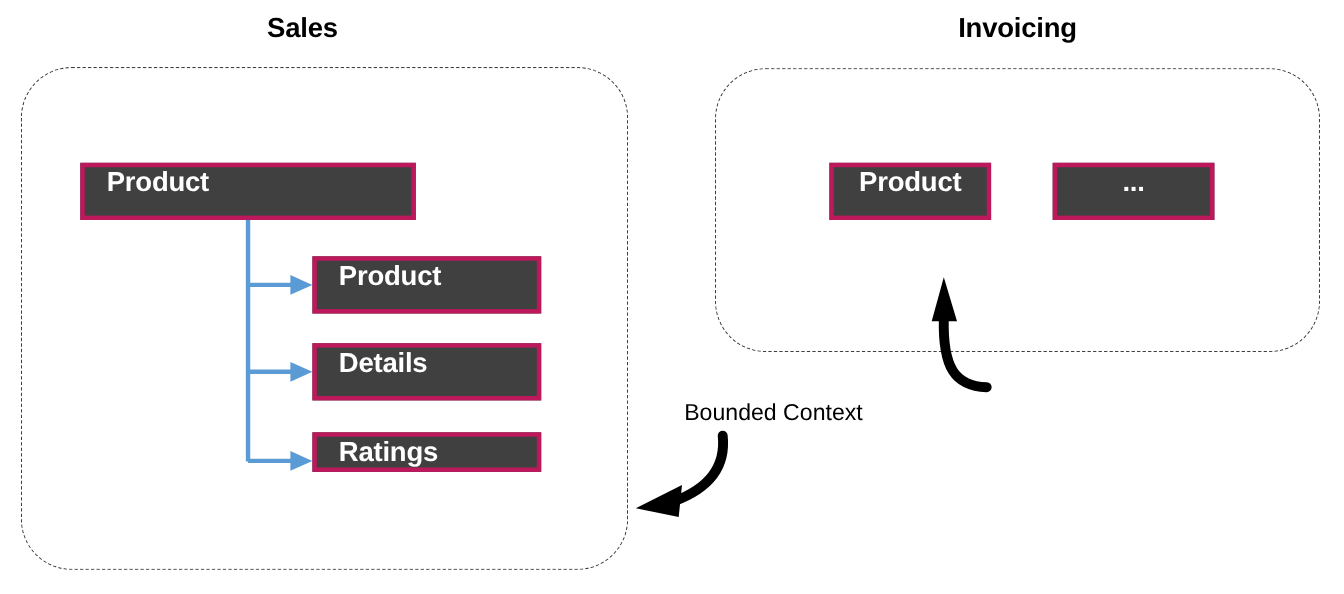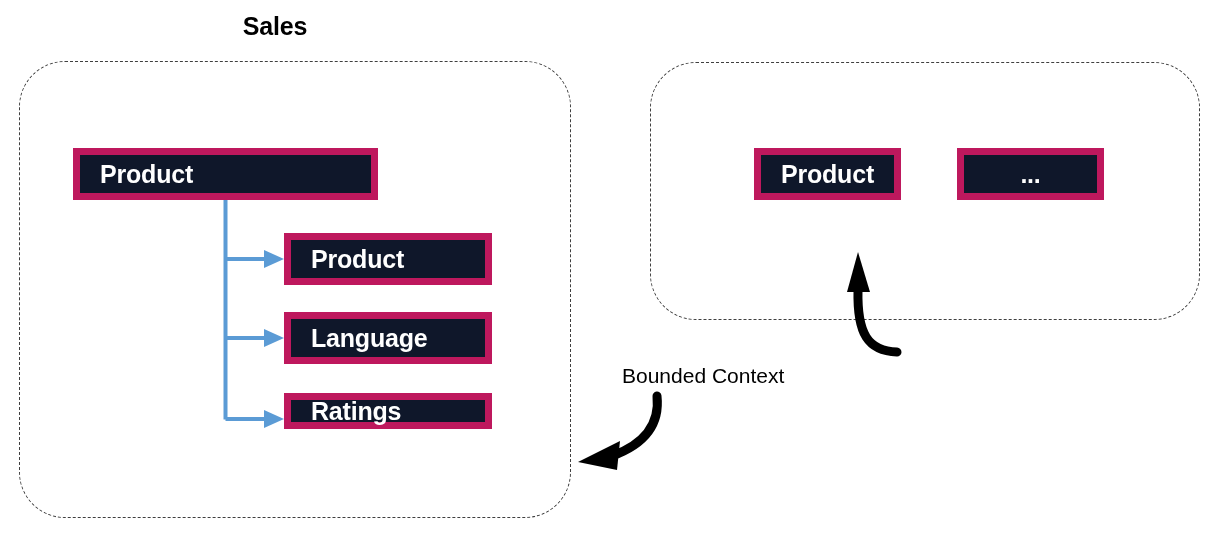--- a/index.html
+++ b/index.html
@@ -39,25 +39,25 @@
     border-radius: 46px;
     background: transparent;
     box-sizing: border-box;
   }
   #ctx-sales     { left: 19px;  top: 61px; width: 552px; height: 457px; }
   #ctx-invoicing { left: 650px; top: 62px; width: 550px; height: 258px; }
 
   
   .entity {
     position: absolute;
-    background: #0f172a;
-    border: 7px solid #be185d;
+    background: #404040;
+    border: 4px solid #be185d;
     box-sizing: border-box;
     display: flex;
-    align-items: center;
+    align-items: flex-start;
     color: #ffffff;
     font-size: 25px;
     font-weight: bold;
     letter-spacing: -0.2px;
     padding-left: 20px;
     white-space: nowrap;
   }
   .entity.center-label {
     justify-content: center;
     padding-left: 0;
@@ -89,20 +89,21 @@
   }
   #anno-bounded-context { left: 622px; top: 364px; text-align: center; }
   #anno-ubiquitous-language { left: 902px; top: 338px; }
 </style>
 </head>
 <body>
 
 <div id="canvas">
 
   <div class="ctx-title" id="title-sales">Sales</div>
+  <div class="ctx-title" id="title-invoicing">Invoicing</div>
 
   <div class="ctx-box" id="ctx-sales"></div>
   <div class="ctx-box" id="ctx-invoicing"></div>
 
   <svg class="overlay" id="connector-layer" viewBox="0 0 1222 540" xmlns="http://www.w3.org/2000/svg">
 
     <path d="M 225.5 199 L 225.5 419.5" stroke="#5B9BD5" stroke-width="4" fill="none"></path>
 
     <path d="M 225.5 259 L 266 259" stroke="#5B9BD5" stroke-width="4" fill="none"></path>
     <polygon points="264,250 284,259 264,268" fill="#5B9BD5"></polygon>
@@ -114,21 +115,21 @@
     <polygon points="264,410 284,419 264,428" fill="#5B9BD5"></polygon>
   </svg>
 
   <div class="entity" id="ent-sales-product">
     <span>Product</span>
   </div>
   <div class="entity" id="ent-details">
     <span>Product</span>
   </div>
   <div class="entity" id="ent-pictures">
-    <span>Language</span>
+    <span>Details</span>
   </div>
   <div class="entity" id="ent-ratings">
     <span>Ratings</span>
   </div>
 
   <div class="entity center-label" id="ent-inv-product">
     <span>Product</span>
   </div>
   <div class="entity center-label" id="ent-inv-ellipsis">
     <span>...</span>

